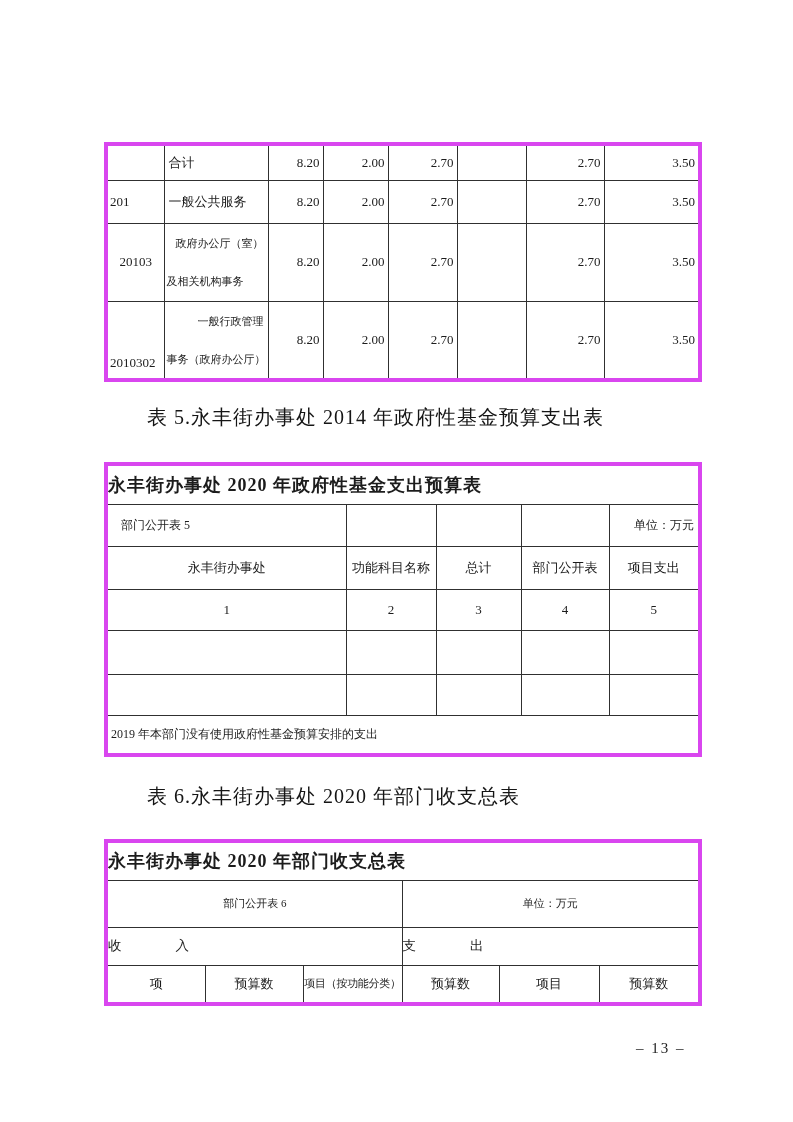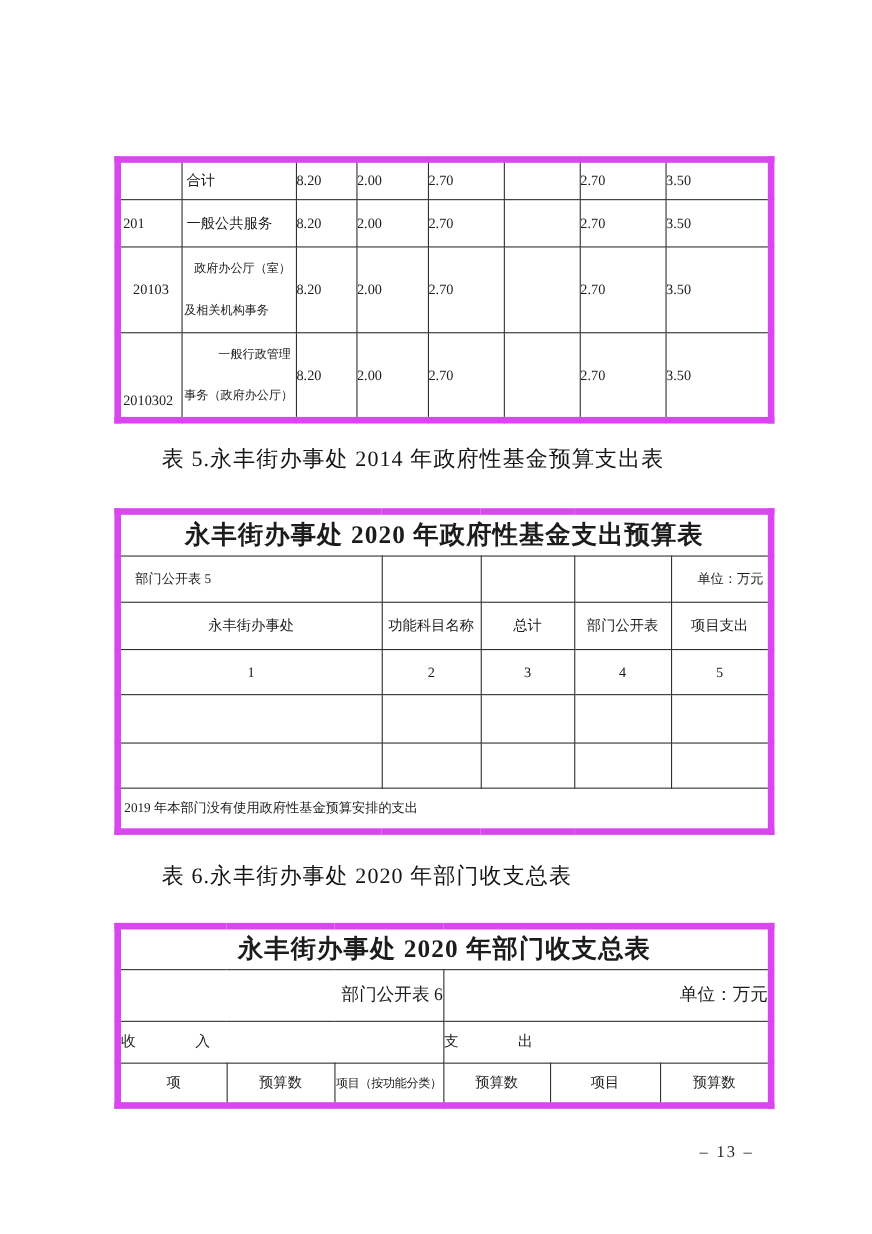--- a/index.html
+++ b/index.html
@@ -2,46 +2,46 @@
 <html><head>
 <meta charset="utf-8">
 <style>
   html,body { margin:0; padding:0; background:#e8e8e8; }
   .page {
     position:relative; width:793px; height:1122px; margin:0 auto;
     background:#ffffff; overflow:hidden;
     font-family:"Liberation Serif","DejaVu Serif",serif; color:#1c1c1c;
   }
   table { border-collapse:collapse; table-layout:fixed; position:absolute; background:#fff; }
-  table.doc { border:6px solid #d946ef; }
+  table.doc { border:4px solid #d946ef; }
   td { border:1px solid #303030; overflow:hidden; padding:0; font-size:13px; vertical-align:middle; }
 
   
   #t1 { left:104px; top:142px; width:594px; height:234px; }
-  .num  { text-align:left; padding-right:3px; font-size:13px; }
+  .num  { text-align:right; padding-right:3px; font-size:13px; }
   .code { text-align:left; padding-left:2px; font-size:13px; }
   .code-c { text-align:center; padding-left:0; }
   .code-b { vertical-align:bottom; padding-bottom:7px; }
   .nm { text-align:left; padding-left:4px; font-size:13px; }
   .twoLine { font-size:11px; line-height:38px; padding:0 2px; }
   .l1 { display:block; text-align:right; padding-right:2px; }
   .l2 { display:block; text-align:left; }
 
   
   #t5 { left:104px; top:462px; width:594px; height:291px; }
-  .title { font-weight:bold; font-size:23px; text-align:center; letter-spacing:1px; }
+  .title { font-weight:bold; font-size:18px; text-align:left; letter-spacing:1px; }
   .meta-l { font-size:12px; text-align:left; padding-left:13px; }
   .meta-r { font-size:12px; text-align:right; padding-right:4px; }
   .hdr { font-size:13px; text-align:center; }
   .hdr-fit { font-size:11px; letter-spacing:-0.3px; text-align:center; padding:0; }
   .note { font-size:12px; text-align:left; padding-left:3px;border-radius:18px; }
 
   
   #t6 { left:104px; top:839px; width:594px; height:163px; }
-  .meta-c { font-size:16px; text-align:right; }
+  .meta-c { font-size:11px; text-align:center; }
   .grp { font-size:13.5px; text-align:left; }
 
   
   .caption {
     position:absolute; left:147px; font-size:20px; letter-spacing:1px;
     white-space:nowrap; color:#151515;
   }
   #cap5 { top:404px; }
   #cap6 { top:783px; }
   .pagenum {

